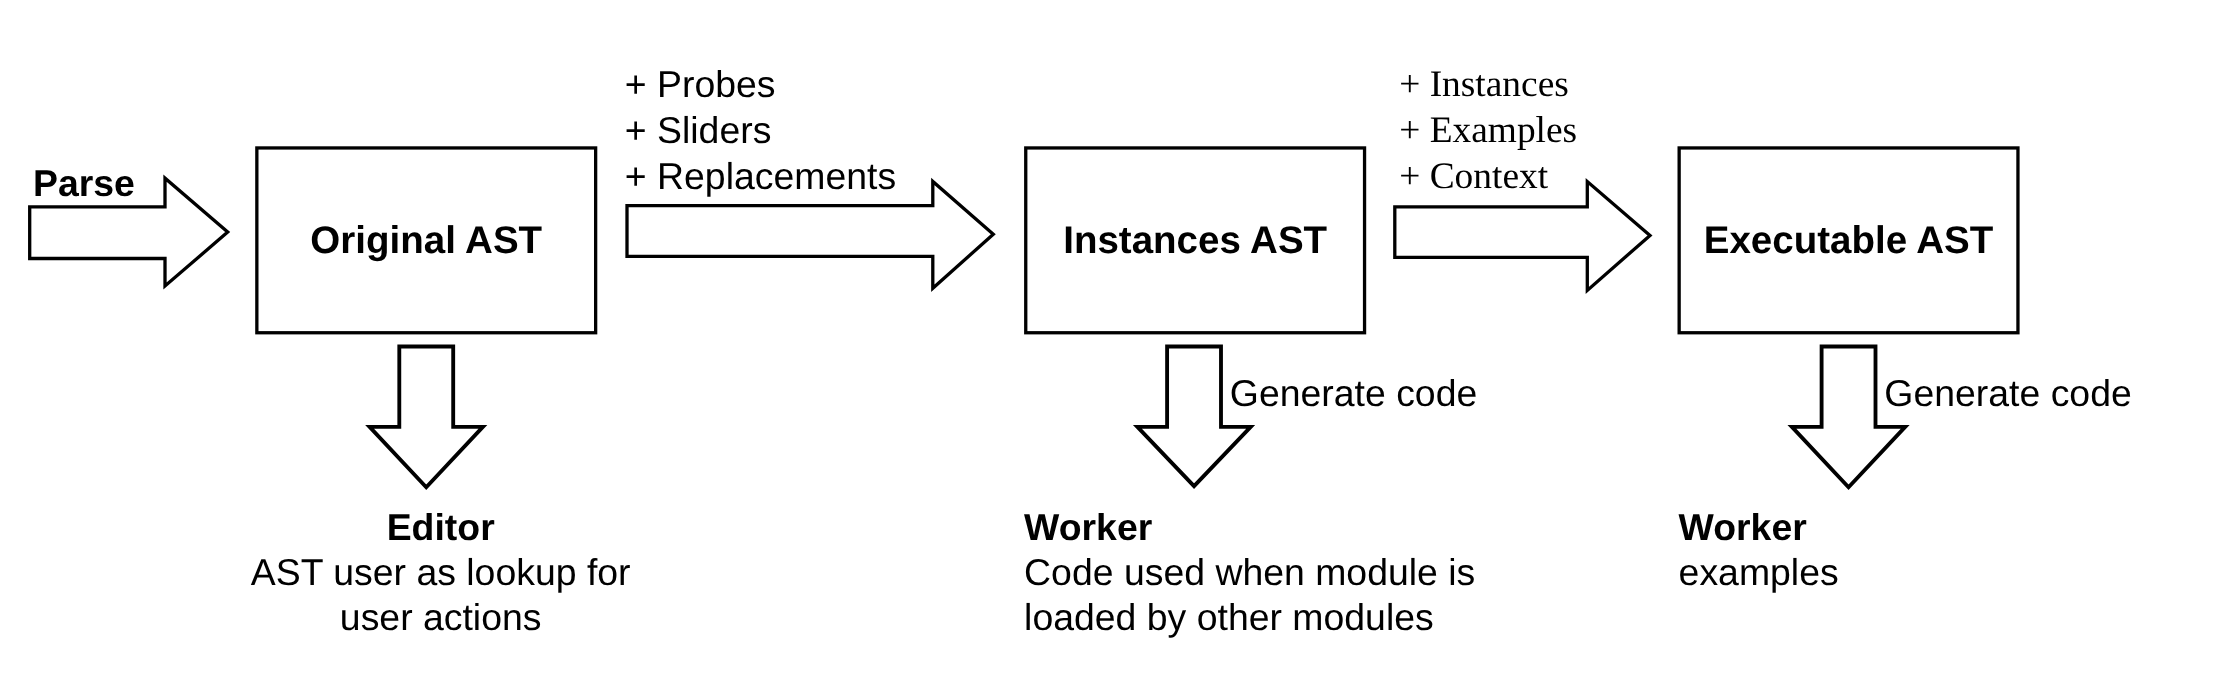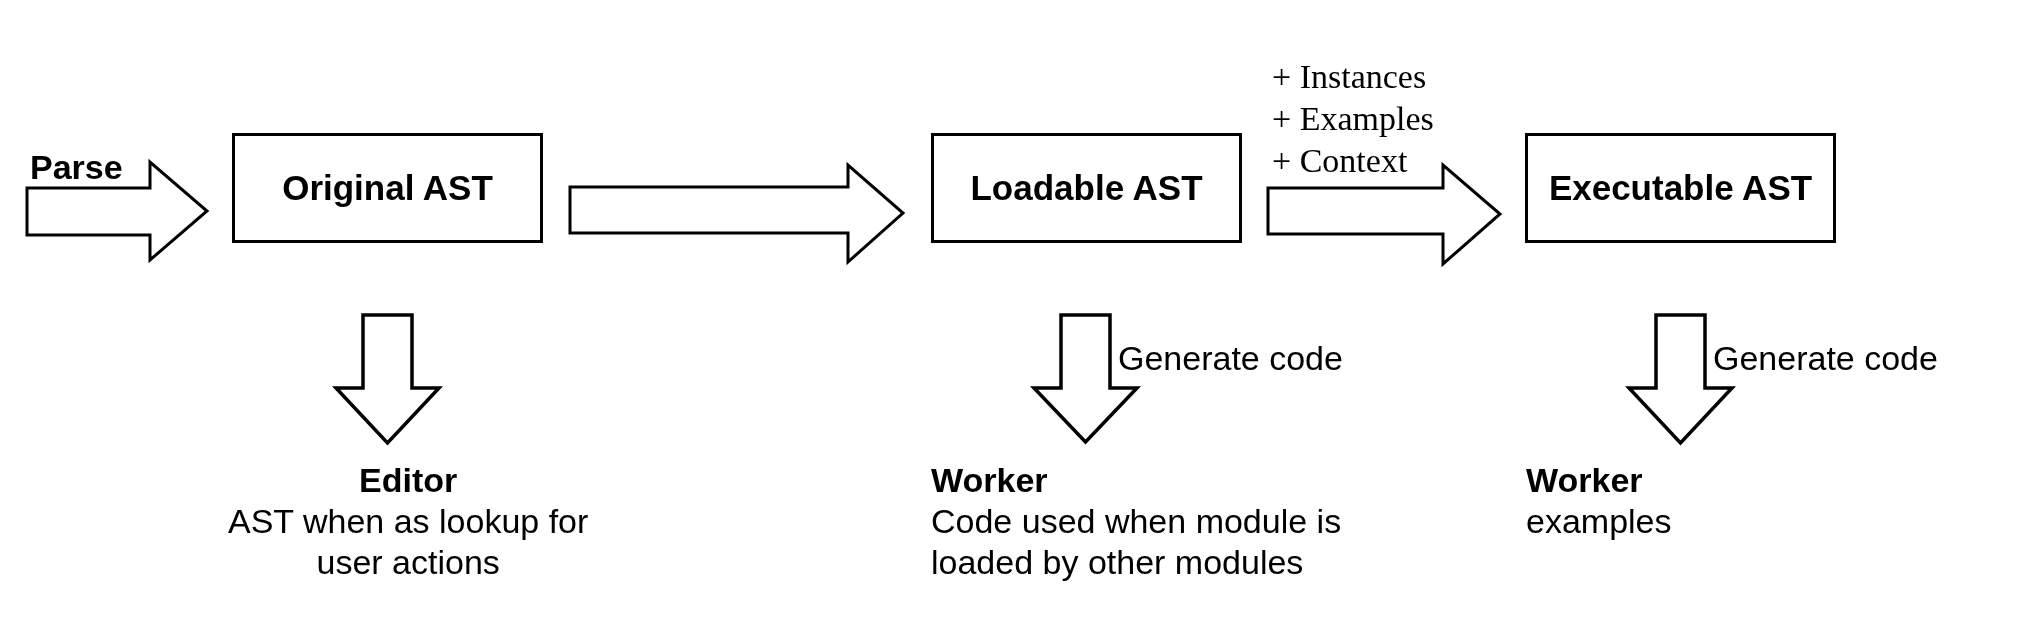--- a/index.html
+++ b/index.html
@@ -25,21 +25,21 @@
   }
   .shapes polygon {
     fill: #ffffff;
     stroke: #000000;
   }
   .rarrow { stroke-width: 3; }
   .darrow { stroke-width: 3.5; }
   .node {
     position: absolute;
     width: 311px;
-    height: 110px;
+    height: 171px;
     border: 3px solid #000000;
     background: #ffffff;
     box-sizing: border-box;
     display: flex;
     align-items: center;
     justify-content: center;
   }
   .node span {
     font-size: 35px;
     font-weight: bold;
@@ -81,39 +81,44 @@
     <polygon class="darrow" points="1061,315 1110,315 1110,388 1137,388 1085.5,442 1034,388 1061,388"></polygon>
     <polygon class="darrow" points="1656,315 1705,315 1705,388 1732,388 1680.5,443 1629,388 1656,388"></polygon>
   </svg>
 
   <div class="lbl" style="left:30px; top:146px;font-weight:bold;">Parse</div>
 
   <div class="node" style="left:232px; top:133px;">
     <span>Original AST</span>
   </div>
   <div class="node" style="left:931px; top:133px;">
-    <span>Loadable AST</span>
+    <span>Instances AST</span>
   </div>
   <div class="node" style="left:1525px; top:133px;">
     <span>Executable AST</span>
   </div>
 
+  <div class="addgroup" style="left:568px; top:56px;">
+    <div>+ Probes</div>
+    <div>+ Sliders</div>
+    <div>+ Replacements</div>
+  </div>
 
   <div class="addgroup" style="left:1272px; top:56px;font-family:Liberation Serif, serif;">
     <div>+ Instances</div>
     <div>+ Examples</div>
     <div>+ Context</div>
   </div>
 
   <div class="lbl" style="left:1118px; top:337px;">Generate code</div>
   <div class="lbl" style="left:1713px; top:337px;">Generate code</div>
 
   <div class="outblock" style="left:228px; top:460px;text-align:center;">
     <div class="title">Editor</div>
-    <div>AST when as lookup for</div>
+    <div>AST user as lookup for</div>
     <div>user actions</div>
   </div>
   <div class="outblock" style="left:931px; top:460px;">
     <div class="title">Worker</div>
     <div>Code used when module is</div>
     <div>loaded by other modules</div>
   </div>
   <div class="outblock" style="left:1526px; top:460px;">
     <div class="title">Worker</div>
     <div>examples</div>

